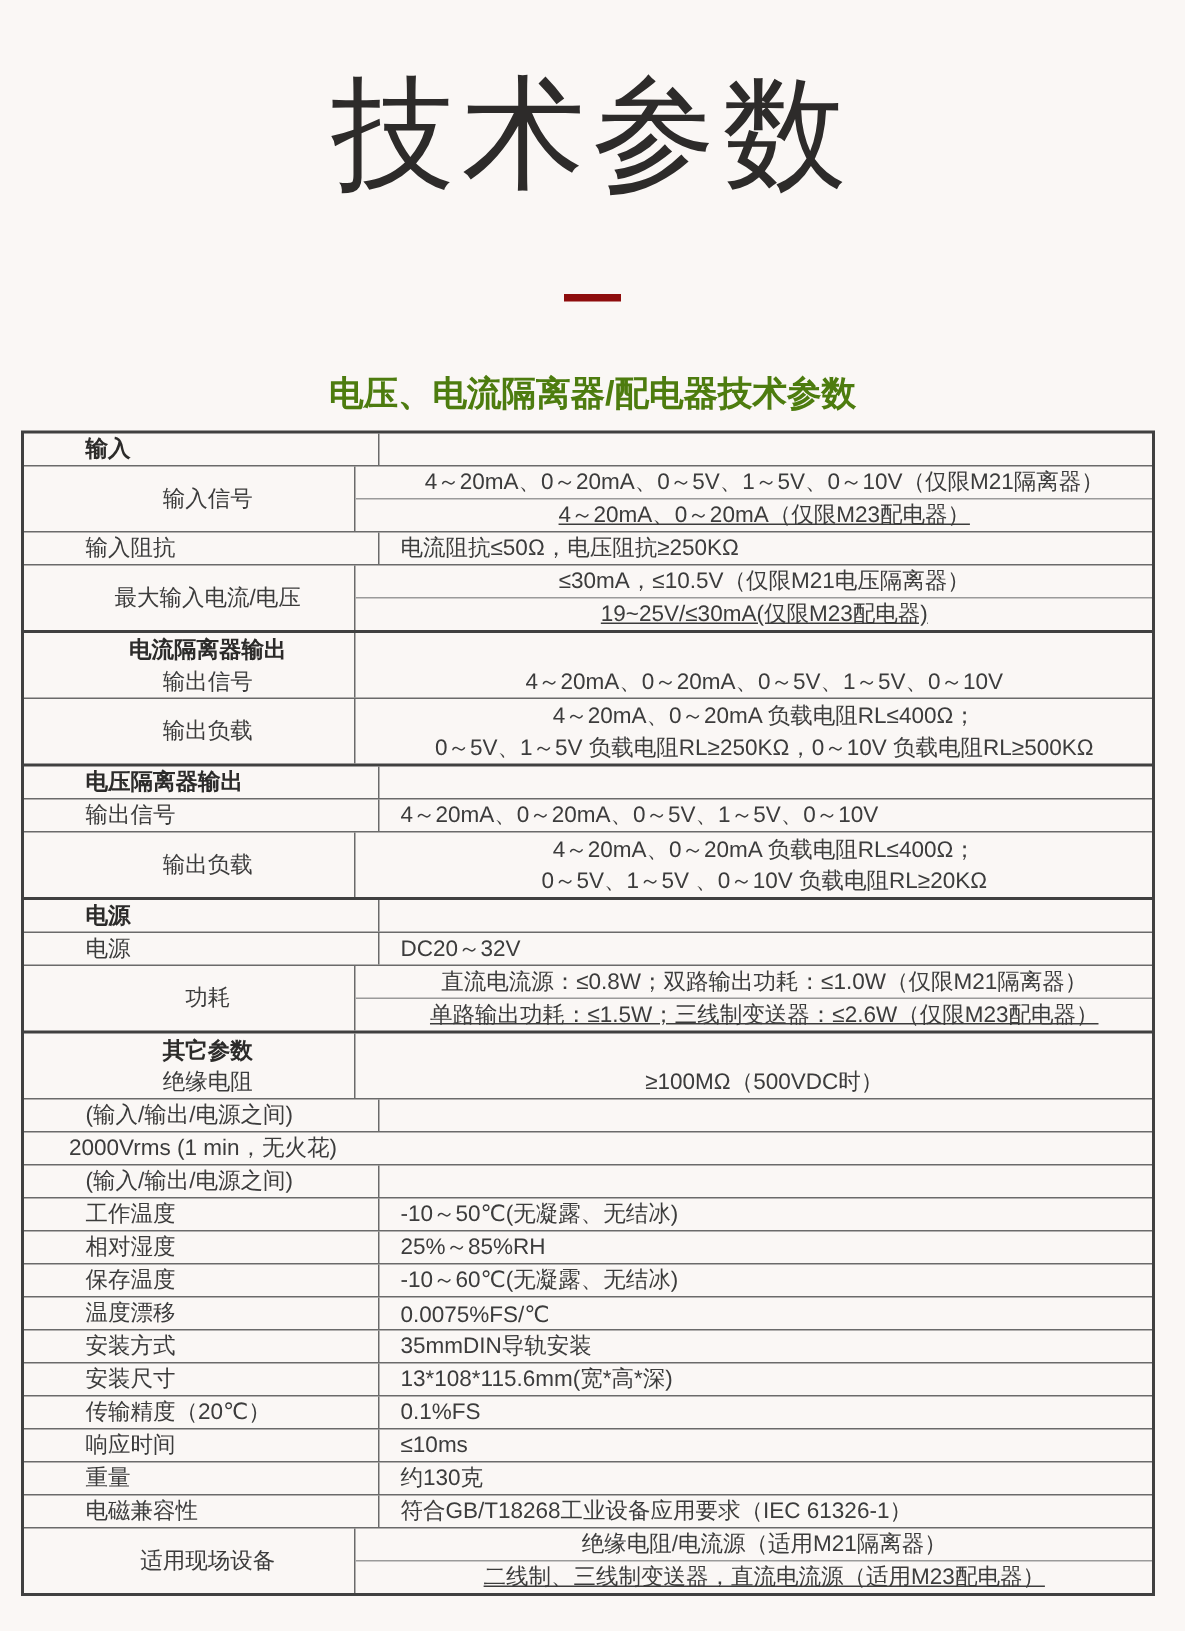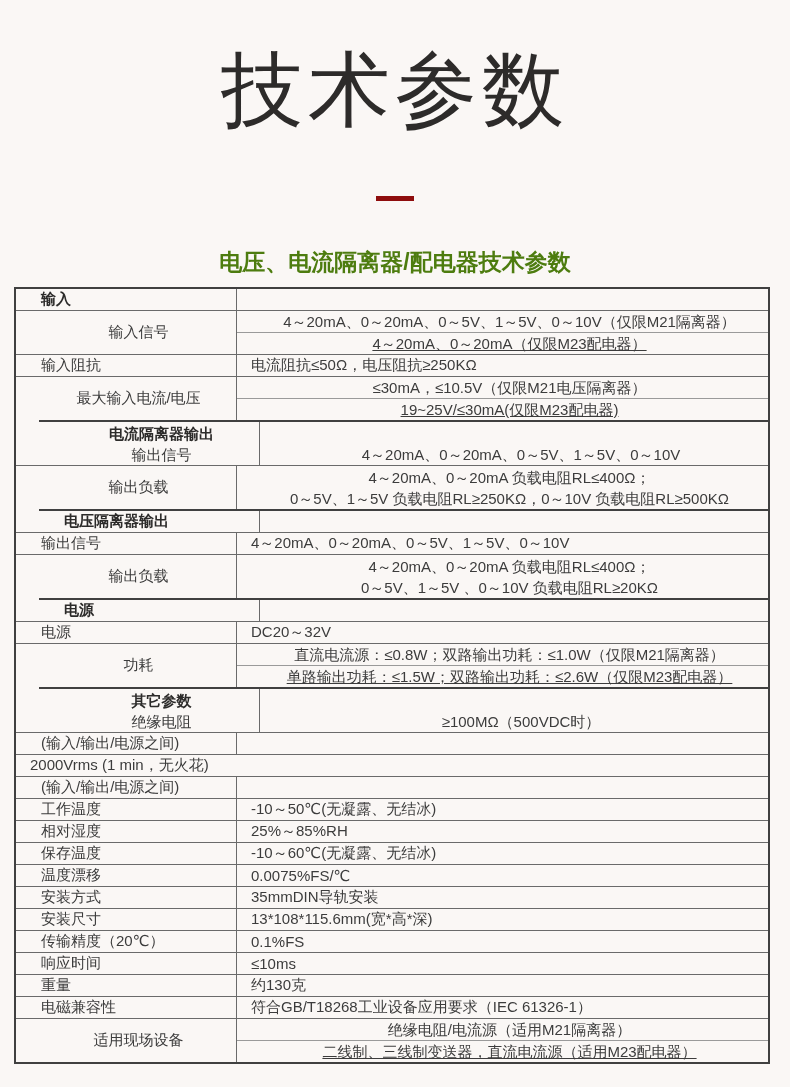--- a/index.html
+++ b/index.html
@@ -19,22 +19,22 @@
   .subtitle{
     margin:46px 0 0;text-align:center;
     font-size:23px;line-height:30px;font-weight:700;color:#4d7c0f;
   }
   .spec-table{
     margin:10px 0 0 14px;width:756px;box-sizing:border-box;
     border:2px solid #404040;font-size:15px;
   }
   .row{display:flex;border-top:1px solid #6a6a6a;}
   .row:first-child{border-top:none;}
-  .row.thick{border-top:2px solid #404040;margin-left:23px;}
-  .h1{height:21px;}
+  .row.thick{border-top:2px solid #404040;}
+  .h1{height:21px;padding-left:16px;}
   .h2{height:43px;text-align:center;}
   .cl{
     flex:0 0 221px;width:221px;box-sizing:border-box;
     border-right:1px solid #6a6a6a;padding-left:25px;
     display:flex;flex-direction:column;justify-content:center;
     white-space:nowrap;overflow:hidden;
   }
   .cv{
     flex:1;box-sizing:border-box;padding-left:14px;
     display:flex;flex-direction:column;justify-content:center;
@@ -131,21 +131,21 @@
 
     <div class="row h1">
       <div class="cl">电源</div>
       <div class="cv">DC20～32V</div>
     </div>
 
     <div class="row h2">
       <div class="cl">功耗</div>
       <div class="cv split">
         <div class="vsub">直流电流源：≤0.8W；双路输出功耗：≤1.0W（仅限M21隔离器）</div>
-        <div class="vsub">单路输出功耗：≤1.5W；双路输出功耗：≤2.6W（仅限M23配电器）</div>
+        <div class="vsub">单路输出功耗：≤1.5W；三线制变送器：≤2.6W（仅限M23配电器）</div>
       </div>
     </div>
 
     <div class="row h2 thick">
       <div class="cl combo">
         <div class="bold">其它参数</div>
         <div>绝缘电阻</div>
       </div>
       <div class="cv bottom">
         <div class="vline">≥100MΩ（500VDC时）</div>

